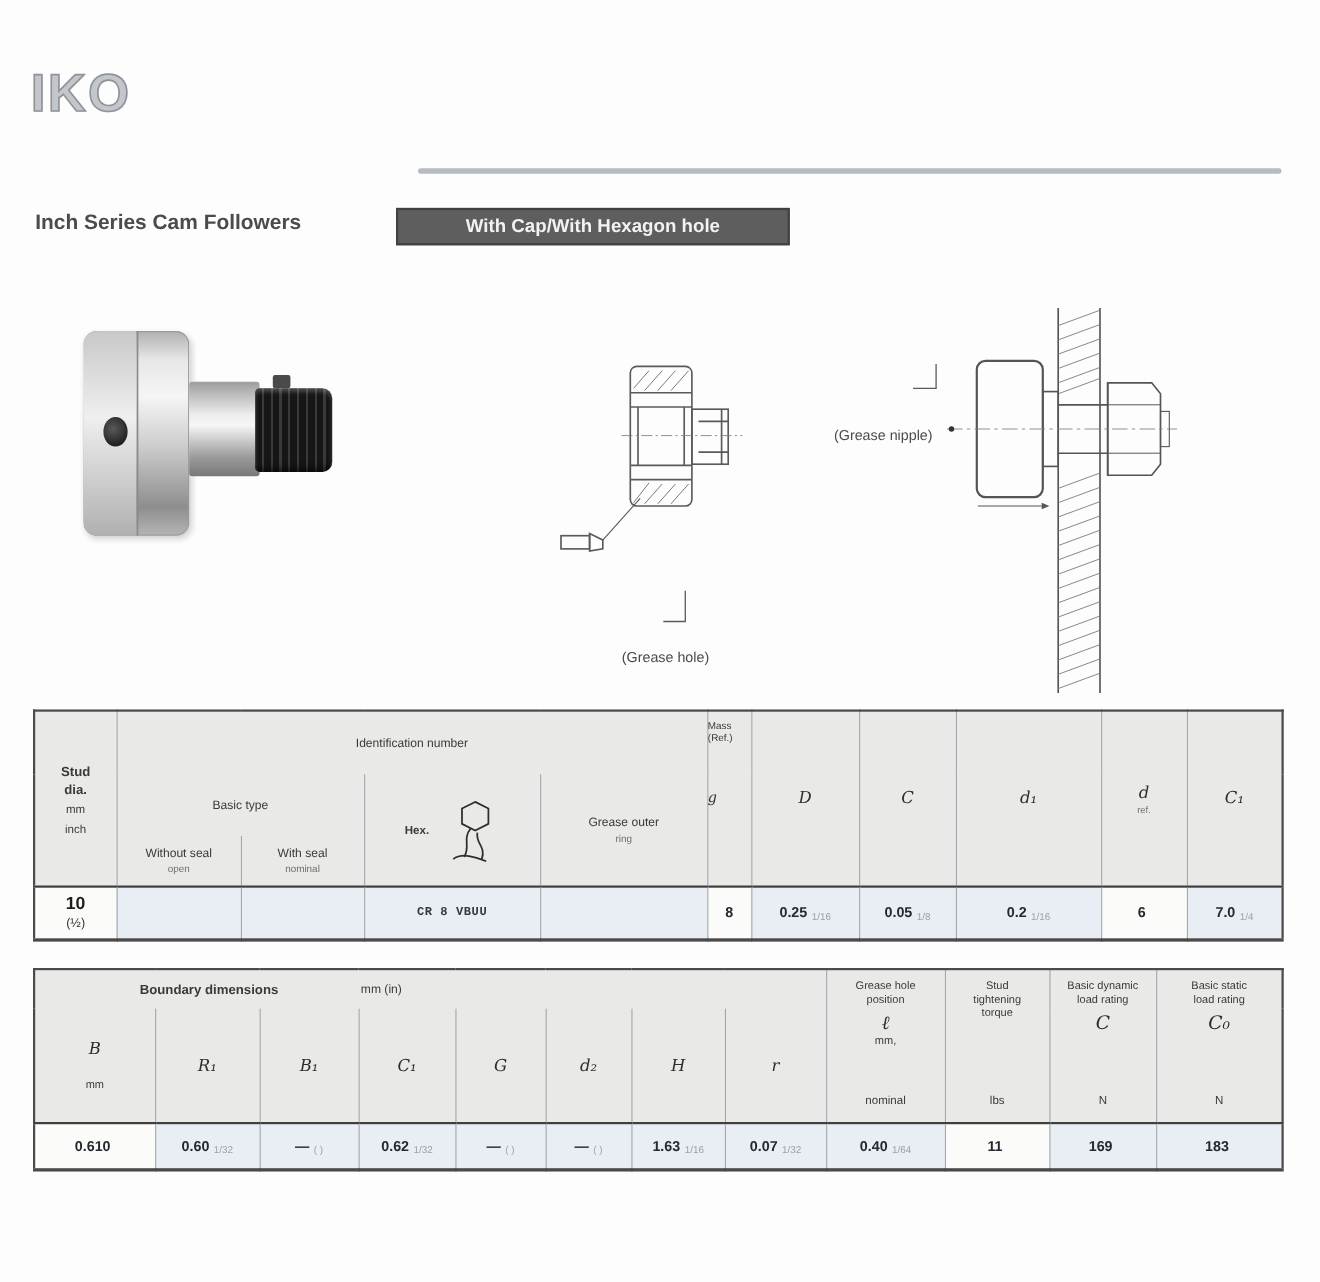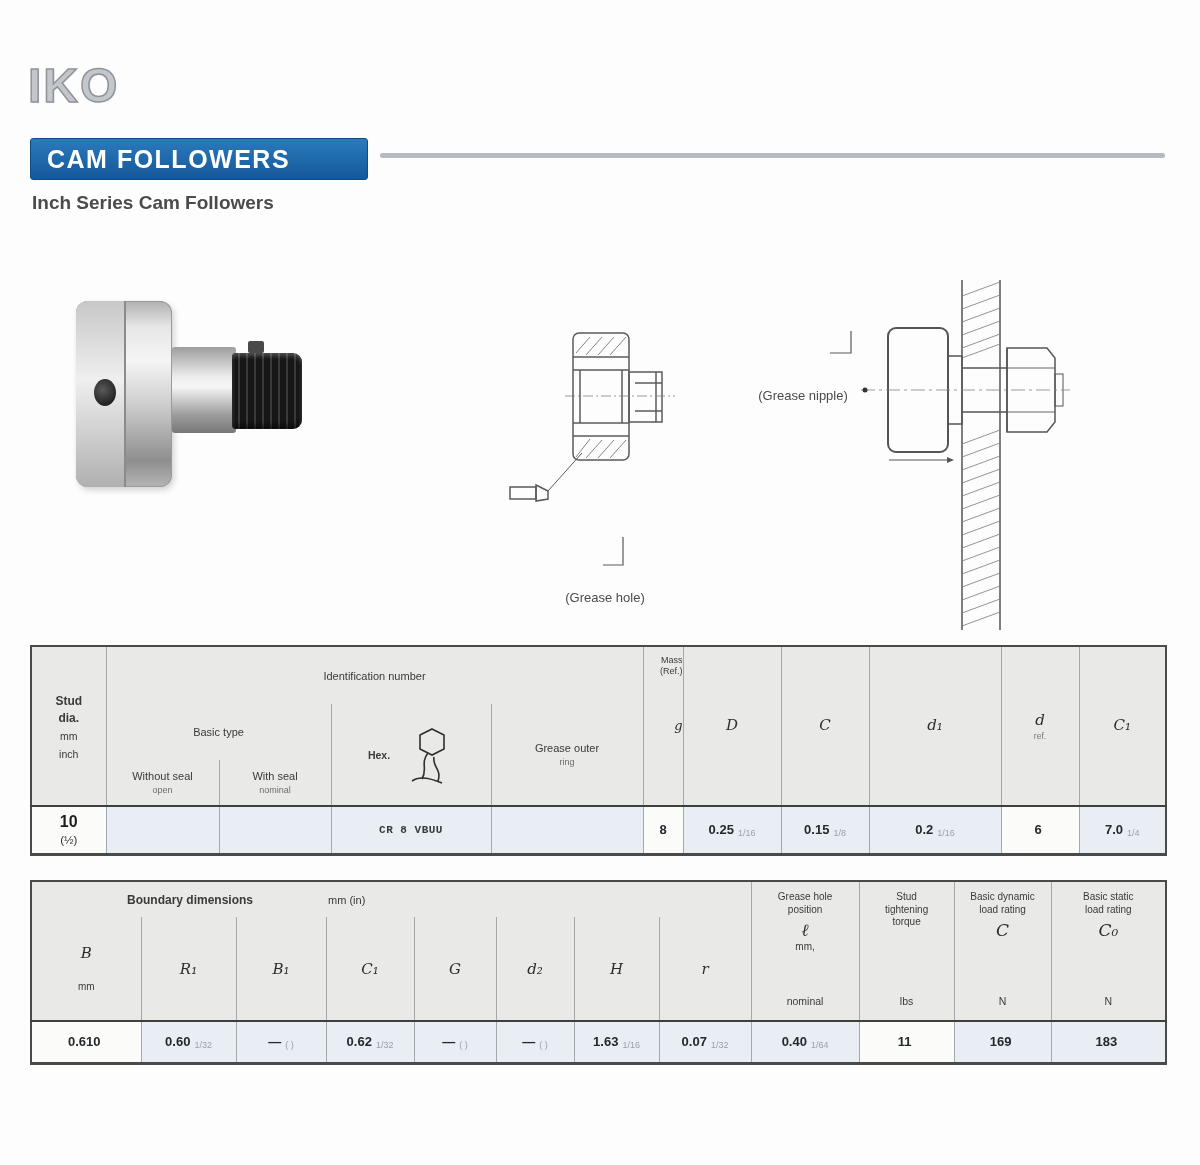--- a/index.html
+++ b/index.html
@@ -49,21 +49,21 @@
   tr.data td{border-top:2px solid #3f3f3f;background:#e9eef4;}
   .t1 tr.data{height:48px}.t2 tr.data{height:42px}
   tr.data td.whitecell{background:#fbfbfa;}
   .stack{display:flex;flex-direction:column;align-items:center;line-height:1.3;}
   .studhead .stack{padding-top:4px;gap:1px;font-weight:bold;font-size:12px;}
   .studhead .u{font-weight:normal;font-size:10.5px;margin-top:3px;}
   .idhead{font-size:12.5px;vertical-align:top;padding-top:8px;}
   .basichead{font-size:11.5px;vertical-align:top;padding-top:4px;}
   .sealhead{font-size:10.5px;vertical-align:top;padding-top:4px;}
   .note{font-size:9px;color:#6d6d6d;margin-top:2px;}
-  .massbox{height:150px;display:flex;flex-direction:column;align-items:flex-end;padding-top:8px;
+  .massbox{height:150px;display:flex;flex-direction:column;align-items:flex-start;padding-top:8px;
         font-size:9px;line-height:1.25;}
   .massbox .gsym{margin-top:40px;font-size:13px;}
   .sym{font-family:"DejaVu Serif",serif;font-style:italic;font-size:15px;color:#2e2e2e;}
   .dimhead{vertical-align:bottom;padding-bottom:30px;}
   .subnote{display:block;font-size:8.5px;color:#777;margin-top:2px;font-style:normal;}
   .hexbox{display:flex;align-items:center;justify-content:center;gap:8px;}
   .hexbox .lbl{font-size:10.5px;font-weight:bold;}
   .crownhead{font-size:10.5px;}
   .studval .sv1{font-size:16px;font-weight:800;color:#1d1d1d;}
   .studval .sv2{font-size:11.5px;color:#333;}
@@ -82,25 +82,23 @@
   .specbox .unit{font-size:10px;}
   .specbox .foot{margin-top:auto;padding-bottom:8px;font-size:10.5px;}
 </style>
 </head>
 <body>
 
 <div class="page">
 
   <div class="logo">IKO</div>
 
-  <div class="title-bar">
-    <span>CAM FOLLOWERS</span>
-  </div>
   <div class="title-rule"></div>
   <div class="subtitle">Inch Series Cam Followers</div>
+  <div class="badge">With Cap/With Hexagon hole</div>
 
   <div class="photo">
     <div class="ph-head"></div>
     <div class="ph-face"></div>
     <div class="ph-hole"></div>
     <div class="ph-shaft"></div>
     <div class="ph-notch"></div>
     <div class="ph-thread"></div>
   </div>
 
@@ -278,21 +276,21 @@
         </div>
       </td>
       <td></td>
       <td></td>
       <td class="idval">CR 8 VBUU</td>
       <td></td>
       <td class="val whitecell">8</td>
       <td class="val">
         <span>0.25</span><span class="s">1/16</span></td>
       <td class="val">
-        <span>0.15</span><span class="s">1/8</span></td>
+        <span>0.05</span><span class="s">1/8</span></td>
       <td class="val">
         <span>0.2</span><span class="s">1/16</span></td>
       <td class="val whitecell">
         <span>6</span><span class="s"></span></td>
       <td class="val">
         <span>7.0</span><span class="s">1/4</span></td>
     </tr>
   </tbody>
     </table>
 

